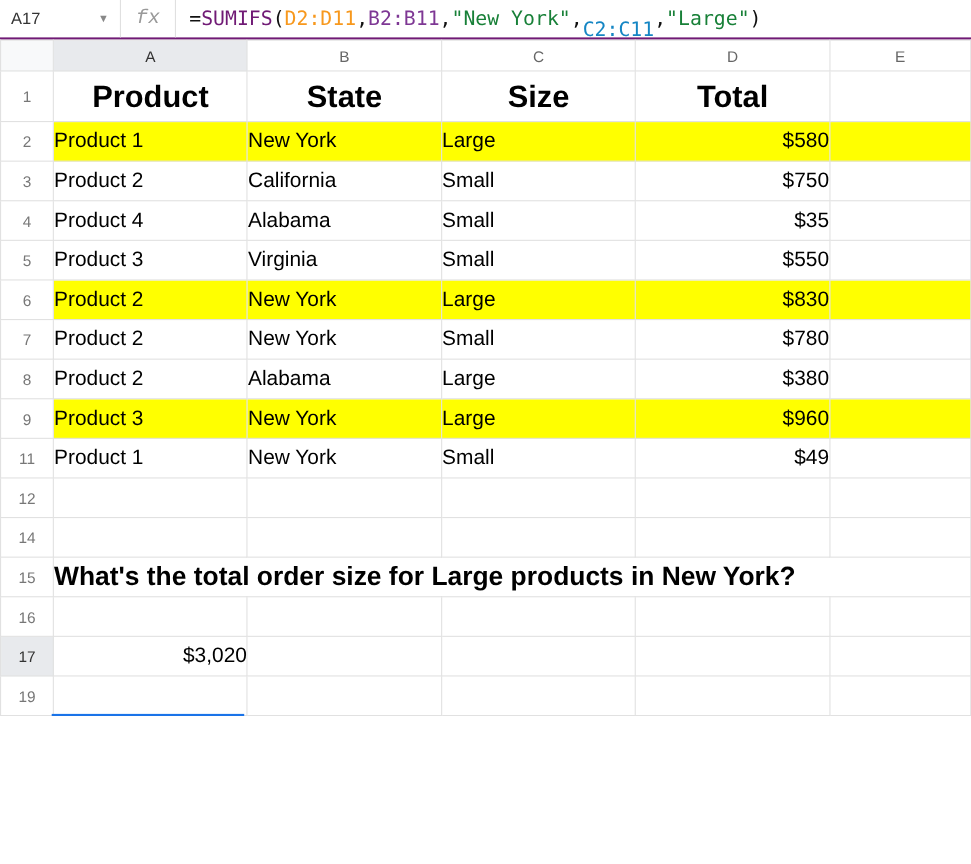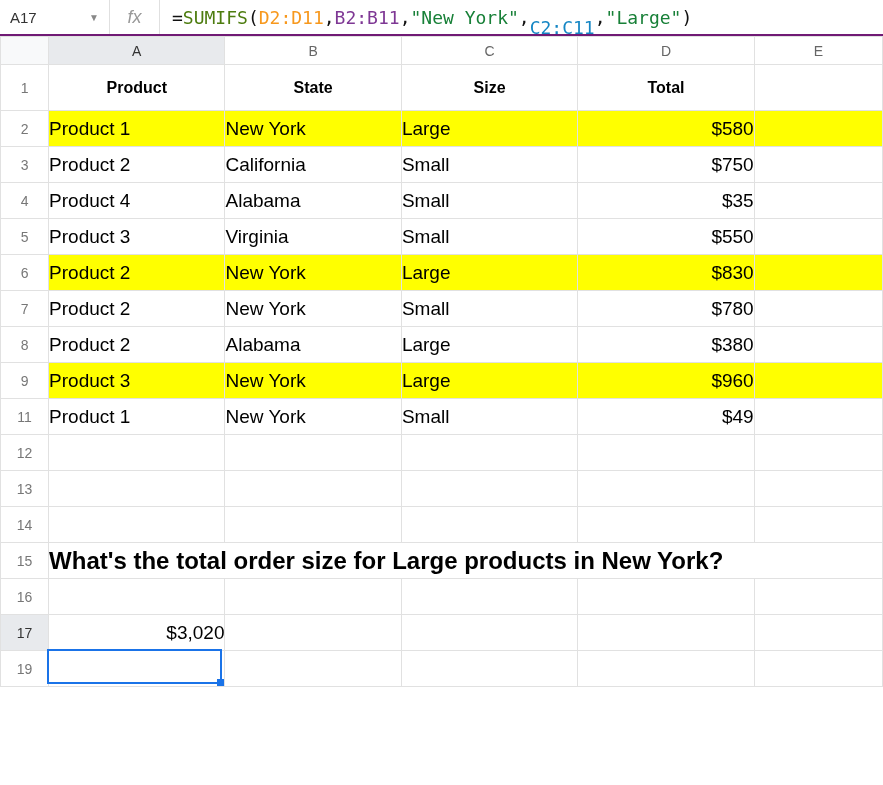--- a/index.html
+++ b/index.html
@@ -29,41 +29,41 @@
     height: 100%;
   }
   .name-box .dd {
     color: #888;
     font-size: 10px;
   }
   .fx-label {
     width: 50px;
     text-align: center;
     font-style: italic;
-    font-family: Liberation Sans, sans-serif;
+    font-family: Liberation Mono, monospace;
     color: #999;
     font-size: 18px;
     border-right: 1px solid #e0e0e0;
     height: 100%;
     display: flex;
     align-items: center;
     justify-content: center;
   }
   .formula-input {
     flex: 1;
     padding: 0 12px;
     font-family: "Consolas","Menlo",monospace;
     font-size: 18px;
     display: flex;
     align-items: center;
     height: 100%;
     white-space: pre;
   }
   .formula-input .n { color: #111; }
-  .formula-input .fn { color: #4d7c0f; }
+  .formula-input .fn { color: #701a75; }
   .formula-input .o { color: #f7981d; }
   .formula-input .p { color: #7e3794; }
   .formula-input .b { color: #1586c4; margin-top: 20px; }
   .formula-input .g { color: #188038; }
 
   .sheet {
     position: relative;
   }
   table.grid {
     border-collapse: collapse;
@@ -104,21 +104,21 @@
   td.cell {
     height: 36px;
     padding: 0 8px;
     font-size: 19px;
     vertical-align: middle;
     background: #fff;
   }
   tr.hdr-row td.cell {
     font-weight: 700;
     text-align: center;
-    font-size: 16px;
+    font-size: 28px;
     height: 46px;
   }
   td.cell.right { text-align: right; }
   tr.hl td.cell { background: #ffff00; }
 
   tr.question td.cell {
     font-weight: 700;
     font-size: 24px;
   }
 
@@ -260,28 +260,20 @@
         </tr>
         <tr>
           <th class="rowhdr">12</th>
           <td class="cell"></td>
           <td class="cell"></td>
           <td class="cell"></td>
           <td class="cell"></td>
           <td class="cell"></td>
         </tr>
         <tr>
-          <th class="rowhdr">13</th>
-          <td class="cell"></td>
-          <td class="cell"></td>
-          <td class="cell"></td>
-          <td class="cell"></td>
-          <td class="cell"></td>
-        </tr>
-        <tr>
           <th class="rowhdr">14</th>
           <td class="cell"></td>
           <td class="cell"></td>
           <td class="cell"></td>
           <td class="cell"></td>
           <td class="cell"></td>
         </tr>
         <tr class="question">
           <th class="rowhdr">15</th>
           <td class="cell" colspan="5">What's the total order size for Large products in New York?</td>

